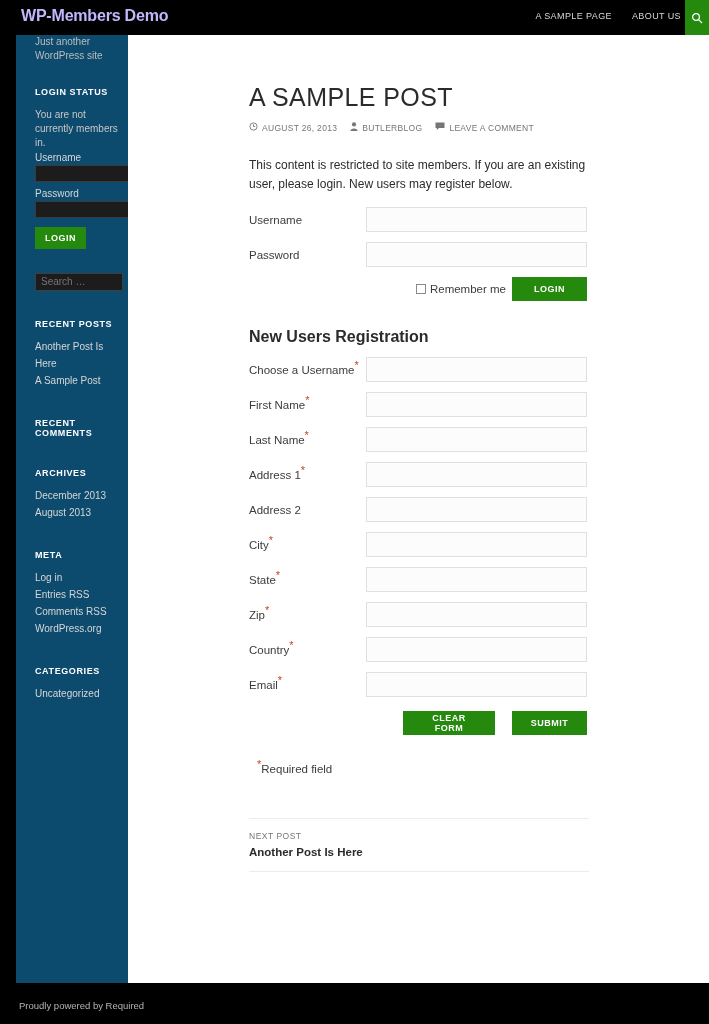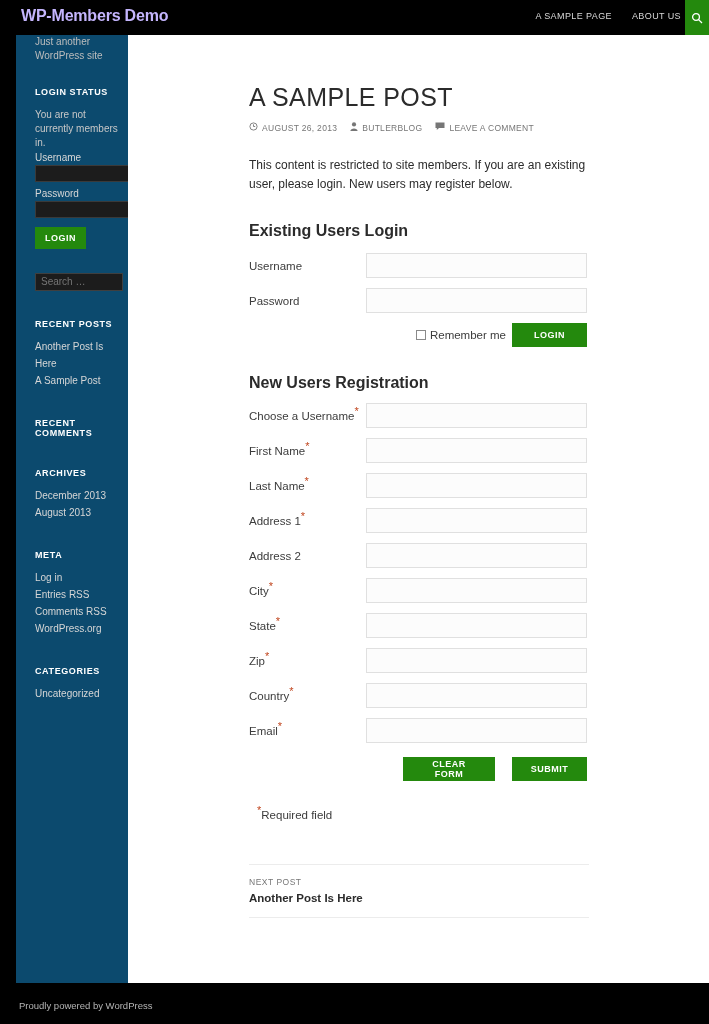--- a/index.html
+++ b/index.html
@@ -380,21 +380,20 @@
           <svg width="10" height="9" viewBox="0 0 10 9">
             <path d="M0.5 0.5 H9.5 V6 H4 L1.8 8 V6 H0.5 Z" fill="#767676"></path>
           </svg>
         </span>
         <span>LEAVE A COMMENT</span>
       </span>
     </div>
 
     <p class="entry-content">This content is restricted to site members. If you are an existing user, please login. New users may register below.</p>
 
-    <h2 class="form-heading">Existing Users Login</h2>
 
     <div class="field-row" style="margin-top:8px;">
       <label class="field-label">Username</label>
       <input class="field-input" type="text" style="">
     </div>
     <div class="field-row">
       <label class="field-label">Password</label>
       <input class="field-input" type="password" style="">
     </div>
 
@@ -462,14 +461,14 @@
 
     <div class="post-nav">
       <div class="nav-subtitle">NEXT POST</div>
       <div class="nav-post-title">Another Post Is Here</div>
     </div>
 
   </div>
 </div>
 
 <div class="site-footer">
-  <div class="footer-credit">Proudly powered by WordPress</div>
+  <div class="footer-credit">Proudly powered by Required</div>
 </div>
 
 </body></html>

